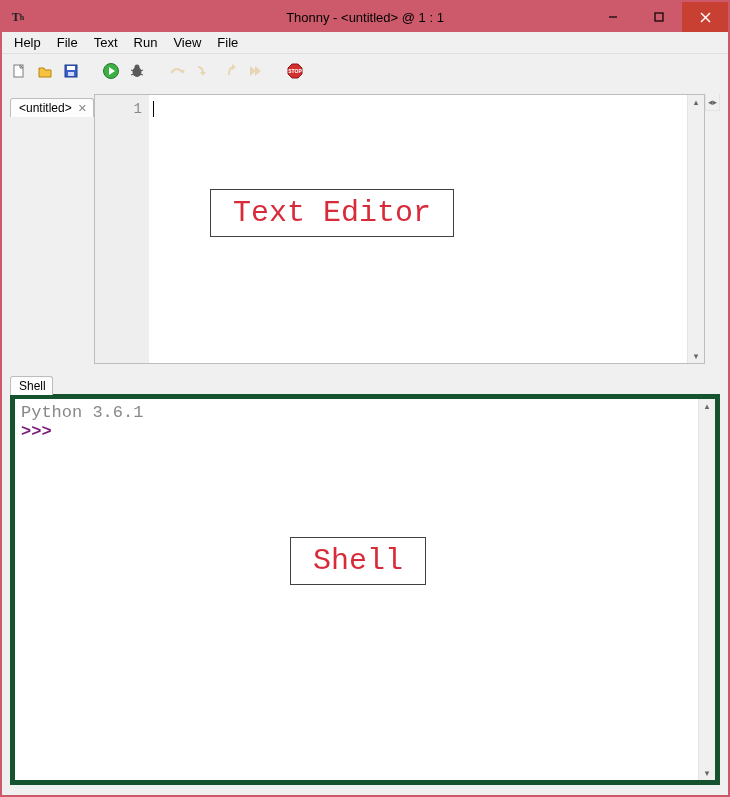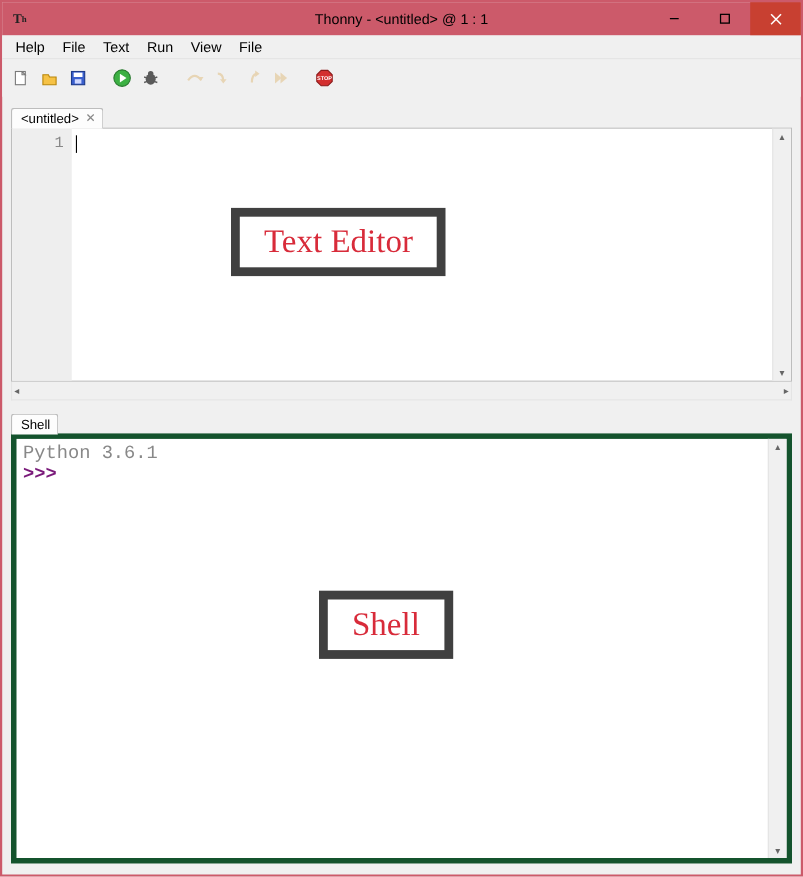--- a/index.html
+++ b/index.html
@@ -100,21 +100,21 @@
     padding: 6px 8px 10px 8px;
     display: flex;
     flex-direction: column;
     gap: 8px;
     min-height: 0;
   }
   
   .editor-panel {
     height: 270px;
     display: flex;
-    flex-direction: column;
+    flex-direction: row;
     position: relative;
   }
   .tab-strip {
     height: 22px;
     display: flex;
     align-items: flex-end;
   }
   .tab {
     background: #fdfdfd;
     border: 1px solid #bdbdbd;
@@ -212,23 +212,23 @@
     padding: 4px 6px;
     color: #888;
   }
   .shell-text .prompt {
     color: #7a1a7a;
     font-weight: bold;
   }
   
   .annotation {
     position: absolute;
-    border: 8px solid #404040;
+    border: 1px solid #404040;
     color: #d82b3a;
-    font-family: Liberation Serif, serif;
+    font-family: Liberation Mono, monospace;
     font-size: 30px;
     font-weight: 500;
     padding: 6px 22px;
     background: transparent;
     pointer-events: none;
     white-space: nowrap;
   }
 </style>
 </head>
 <body>

